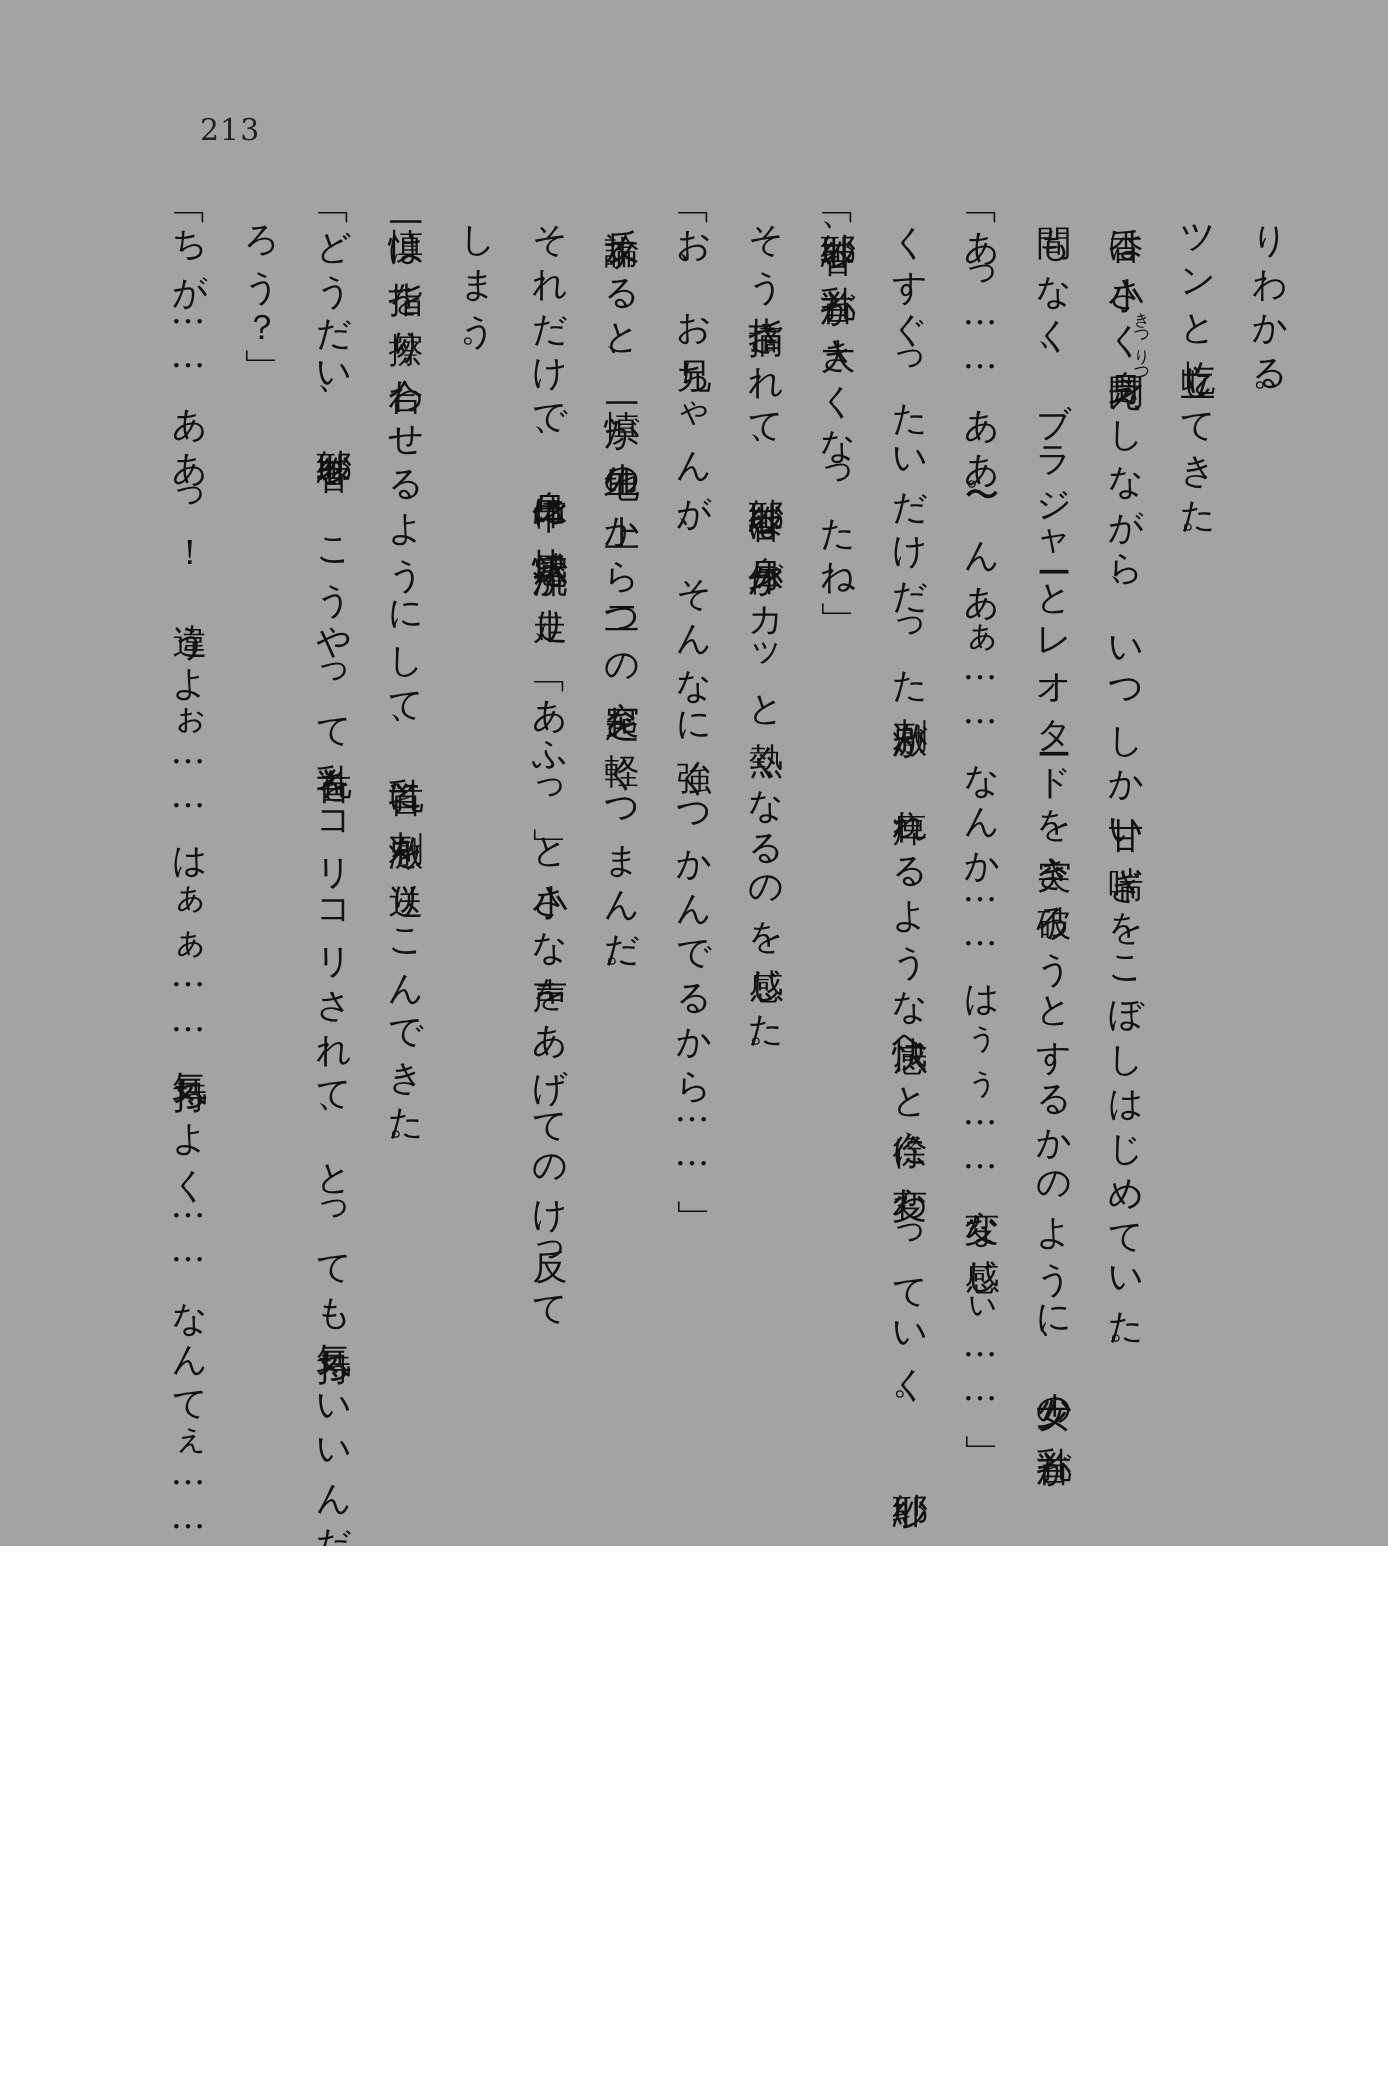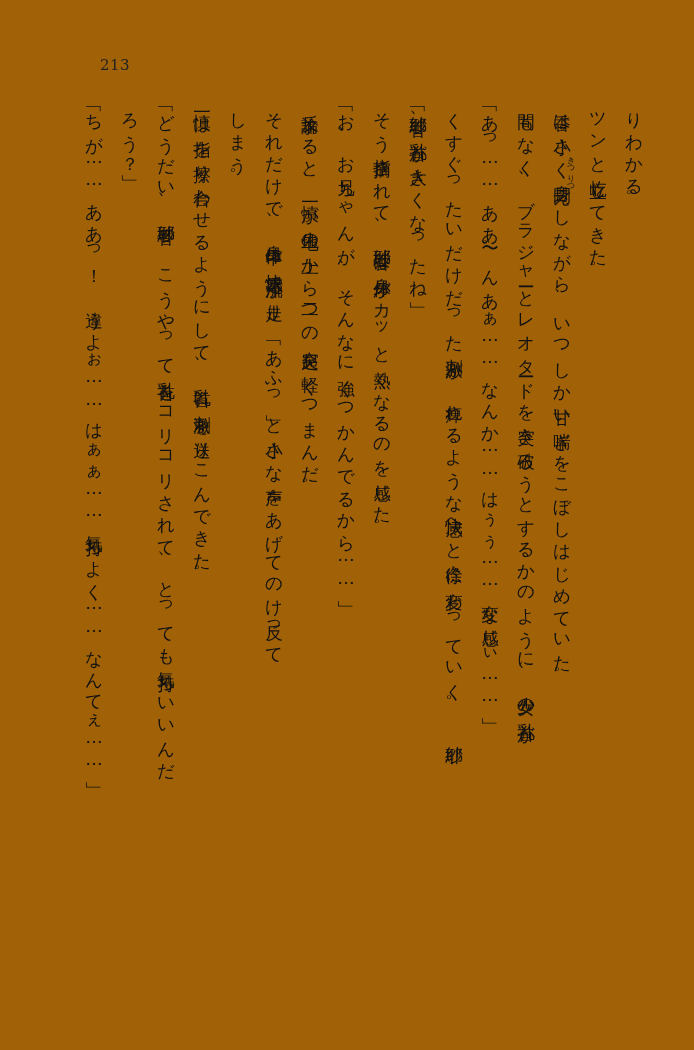--- a/index.html
+++ b/index.html
@@ -3,22 +3,22 @@
 <meta charset="utf-8">
 <style>
   html, body {
     margin: 0;
     padding: 0;
     background: #ffffff;
   }
   .page {
     position: relative;
     width: 694px;
-    height: 1050px;
-    background: #a16207;
+    height: 773px;
+    background: #a3a3a3;
     overflow: hidden;
     font-family: "DejaVu Serif", "Liberation Serif", serif;
     color: #111111;
   }
   .page-number {
     position: absolute;
     top: 56px;
     left: 100px;
     font-size: 15px;
     letter-spacing: 0.5px;

